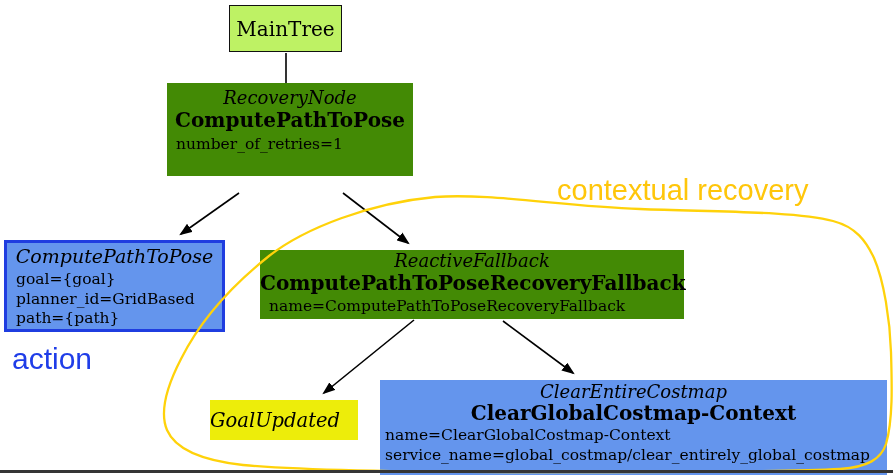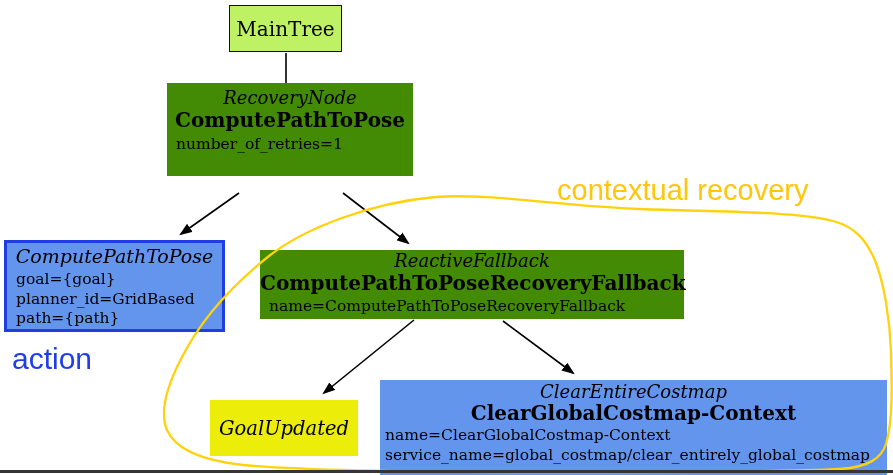--- a/index.html
+++ b/index.html
@@ -21,22 +21,22 @@
   #recovery{left:167px;top:83px;width:246px;height:93px;background:var(--green);padding-top:4px;}
   #action-node{
     left:4px;top:240px;width:221px;height:92px;background:var(--blue_fill);
     border:3px solid var(--blue_border);padding-top:2px;
   }
   #action-node .ntype{font-size:19px;line-height:23px;}
   #action-node .nattrs{line-height:19.5px;}
   #fallback{left:248px;top:250px;width:424px;height:69px;background:var(--green);padding-top:0;margin-left:12px;}
   #fallback .nattrs{line-height:19px;}
   #goal-updated{
-    left:210px;top:400px;width:148px;height:56px;background:var(--yellow_fill);
-    display:flex;align-items:center;justify-content:center;
+    left:210px;top:400px;width:148px;height:40px;background:var(--yellow_fill);
+    display:flex;align-items:center;
     font-style:italic;font-size:19.5px;
   }
   #clear-costmap{left:380px;top:380px;width:507px;height:108px;background:var(--blue_fill);padding-top:2px;}
   #clear-costmap .ntype{line-height:20px;}
   #clear-costmap .nname{line-height:23px;}
   #clear-costmap .nattrs{margin-top:1px;line-height:19.5px;padding-left:5px;}
 
   .free-label{position:absolute;font-family:"Liberation Sans",sans-serif;white-space:nowrap;}
   #action-label{left:12px;top:342px;font-size:30px;color:var(--action_text);}
   #contextual-label{left:547px;top:174px;font-size:29px;color:var(--gold_text);margin-left:10px;}

